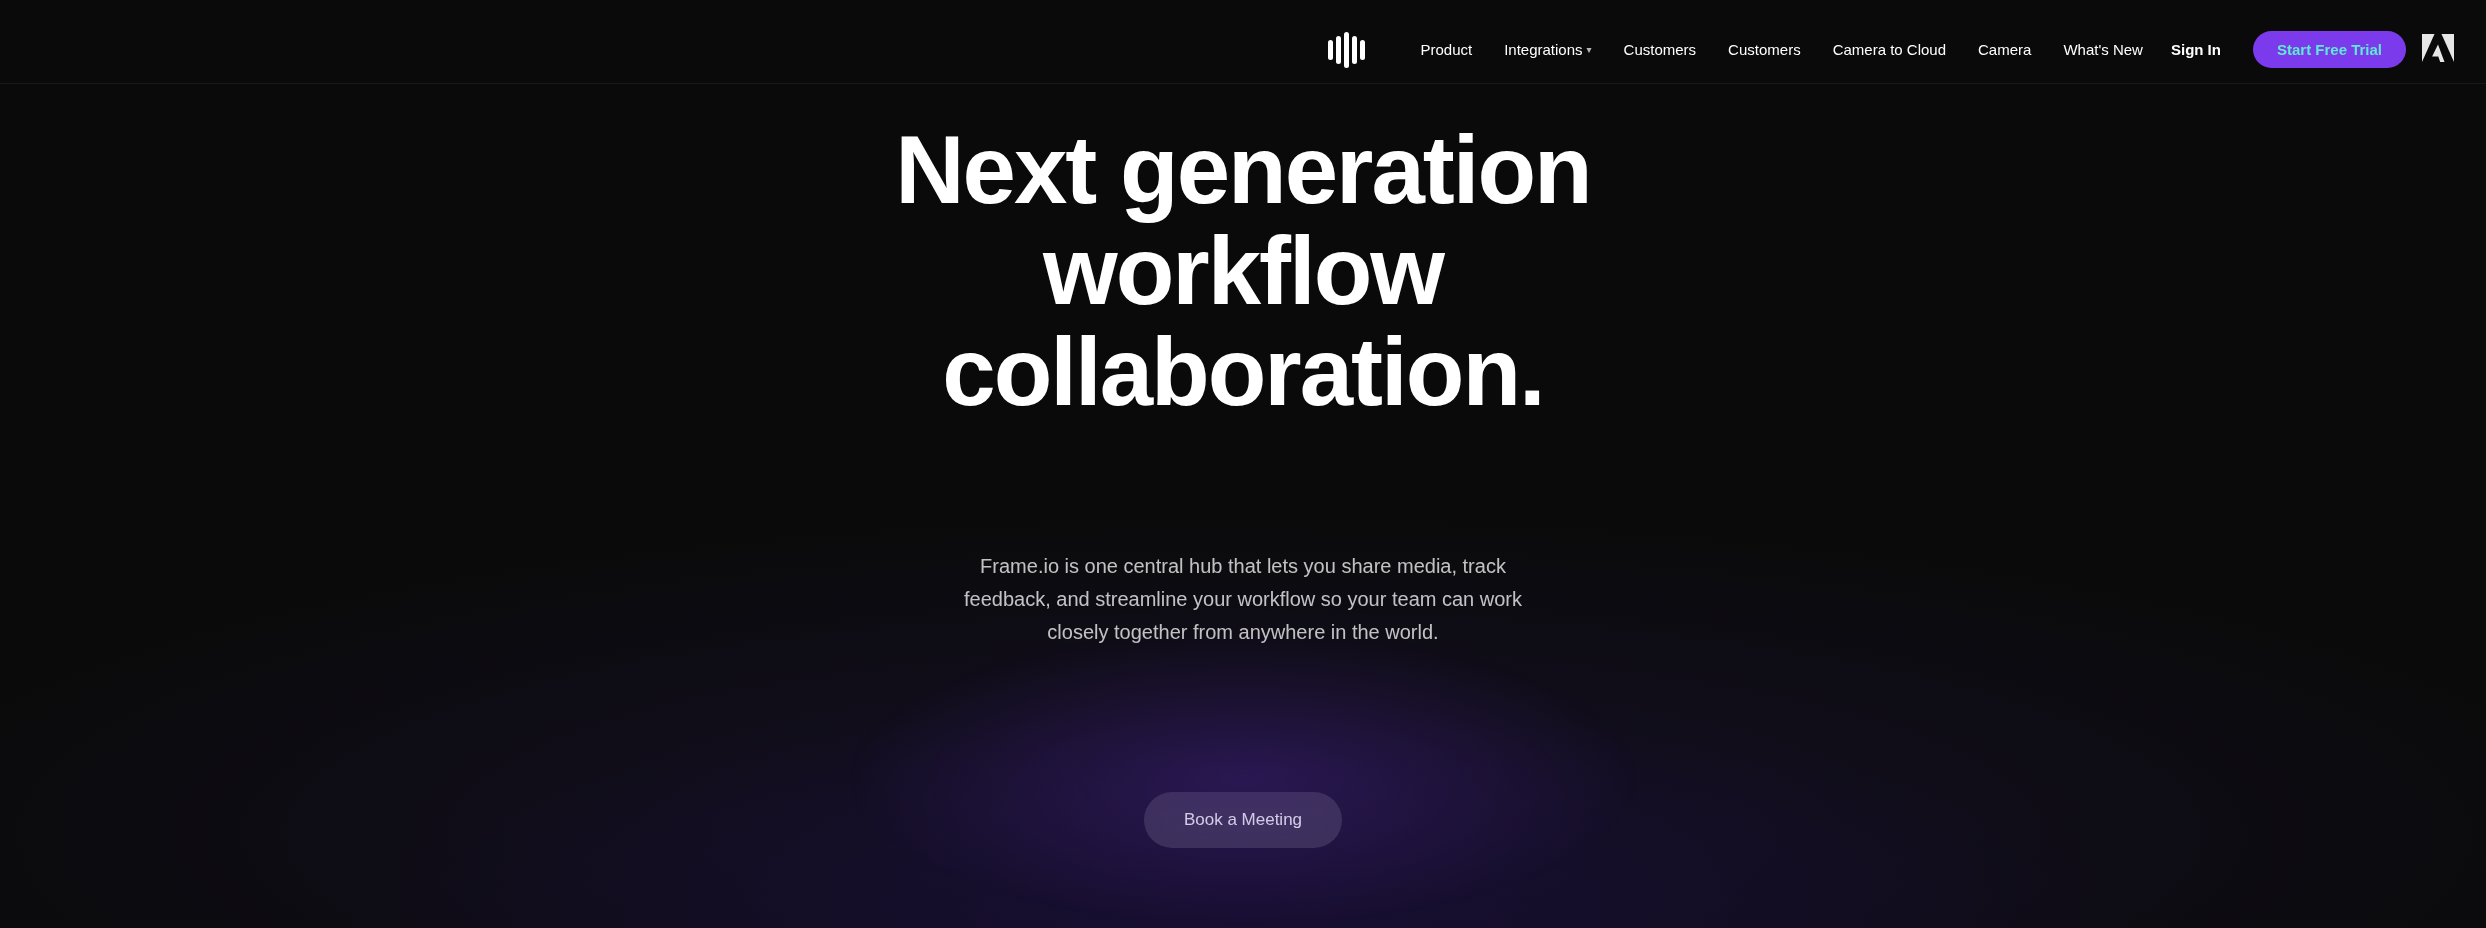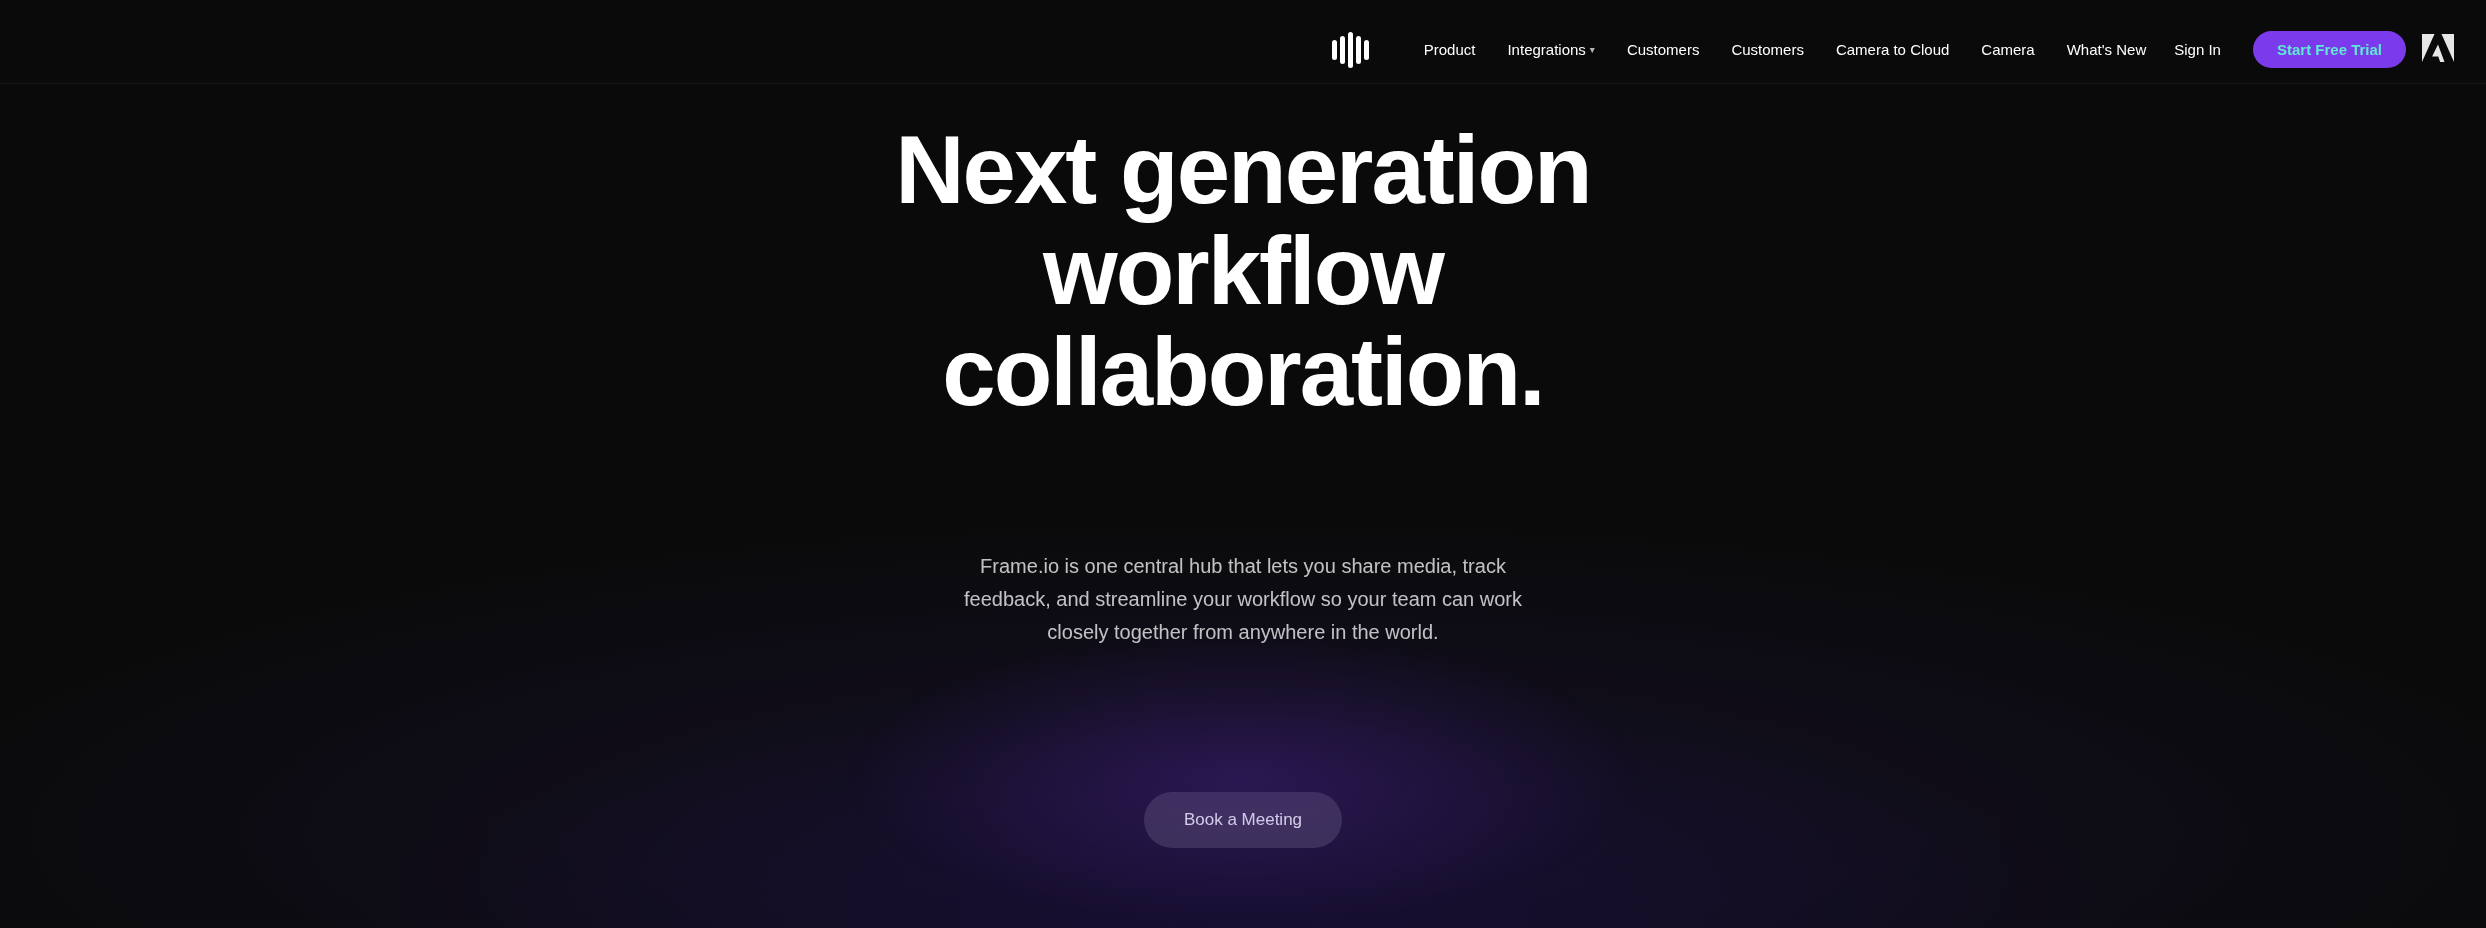--- a/index.html
+++ b/index.html
@@ -75,21 +75,21 @@
     .nav-right {
       display: flex;
       align-items: center;
       gap: 16px;
     }
 
     .sign-in-btn {
       color: #ffffff;
       text-decoration: none;
       font-size: 15px;
-      font-weight: 400;
+      font-weight: 700;
       padding: 8px 16px;
       border-radius: 6px;
       cursor: pointer;
       background: transparent;
       border: none;
       transition: background 0.15s;
     }
 
     .start-trial-btn {
       background: #7c3aed;

